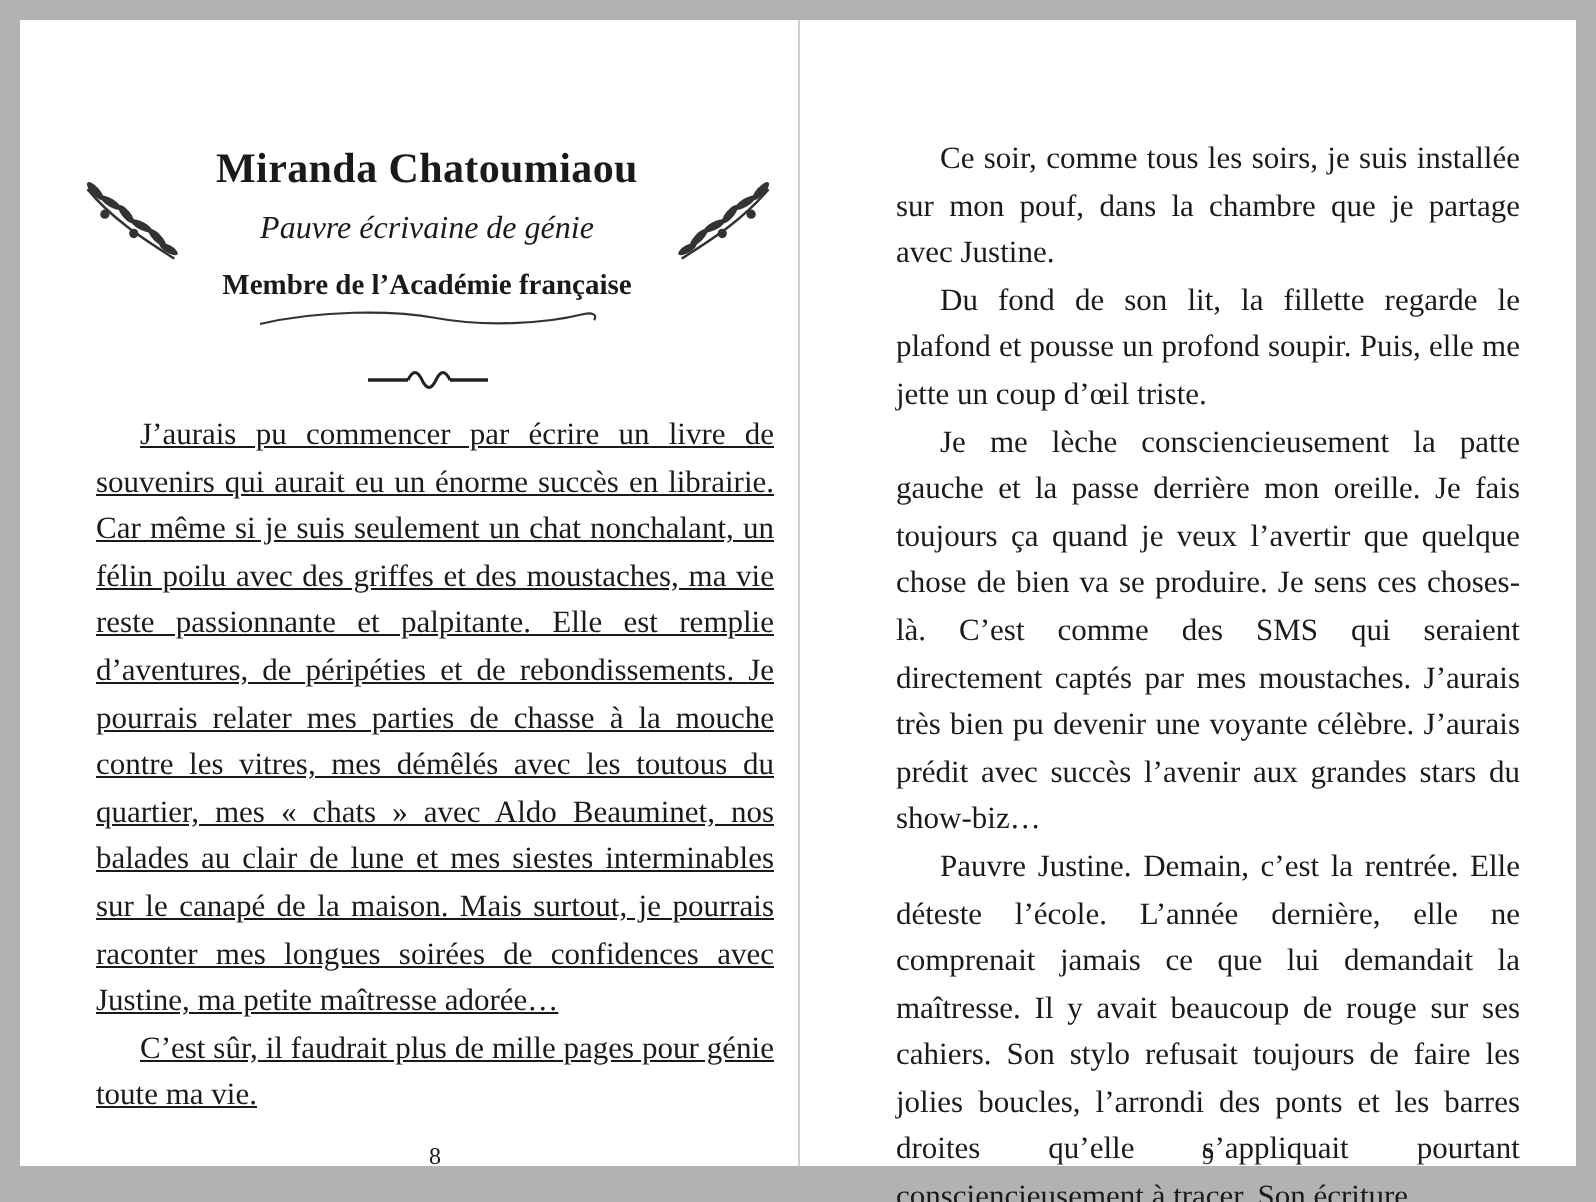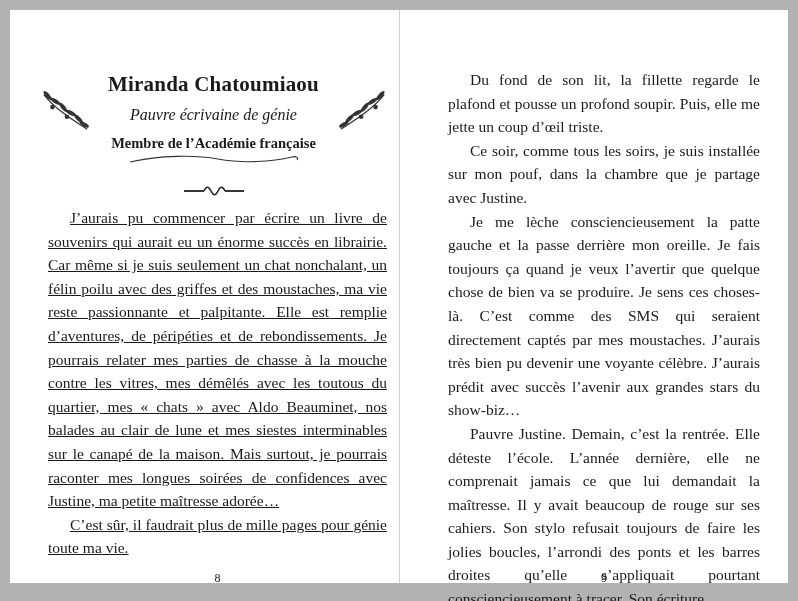--- a/index.html
+++ b/index.html
@@ -188,22 +188,22 @@
       <p>C’est sûr, il faudrait plus de mille pages pour génie toute ma vie.</p>
     </div>
 
     <div class="page-number">8</div>
   </section>
 
   <div class="gutter"></div>
 
   <section class="page page-right">
     <div class="body-text">
+      <p>Ce soir, comme tous les soirs, je suis installée sur mon pouf, dans la chambre que je partage avec Justine.</p>
       <p>Du fond de son lit, la fillette regarde le plafond et pousse un profond soupir. Puis, elle me jette un coup d’œil triste.</p>
-      <p>Ce soir, comme tous les soirs, je suis installée sur mon pouf, dans la chambre que je partage avec Justine.</p>
       <p>Je me lèche consciencieusement la patte gauche et la passe derrière mon oreille. Je fais toujours ça quand je veux l’avertir que quelque chose de bien va se produire. Je sens ces choses-là. C’est comme des SMS qui seraient directement captés par mes moustaches. J’aurais très bien pu devenir une voyante célèbre. J’aurais prédit avec succès l’avenir aux grandes stars du show-biz…</p>
       <p>Pauvre Justine. Demain, c’est la rentrée. Elle déteste l’école. L’année dernière, elle ne comprenait jamais ce que lui demandait la maîtresse. Il y avait beaucoup de rouge sur ses cahiers. Son stylo refusait toujours de faire les jolies boucles, l’arrondi des ponts et les barres droites qu’elle s’appliquait pourtant consciencieusement à tracer. Son écriture,</p>
     </div>
 
     <div class="page-number">9</div>
   </section>
 
 </div>
 
 </body></html>

